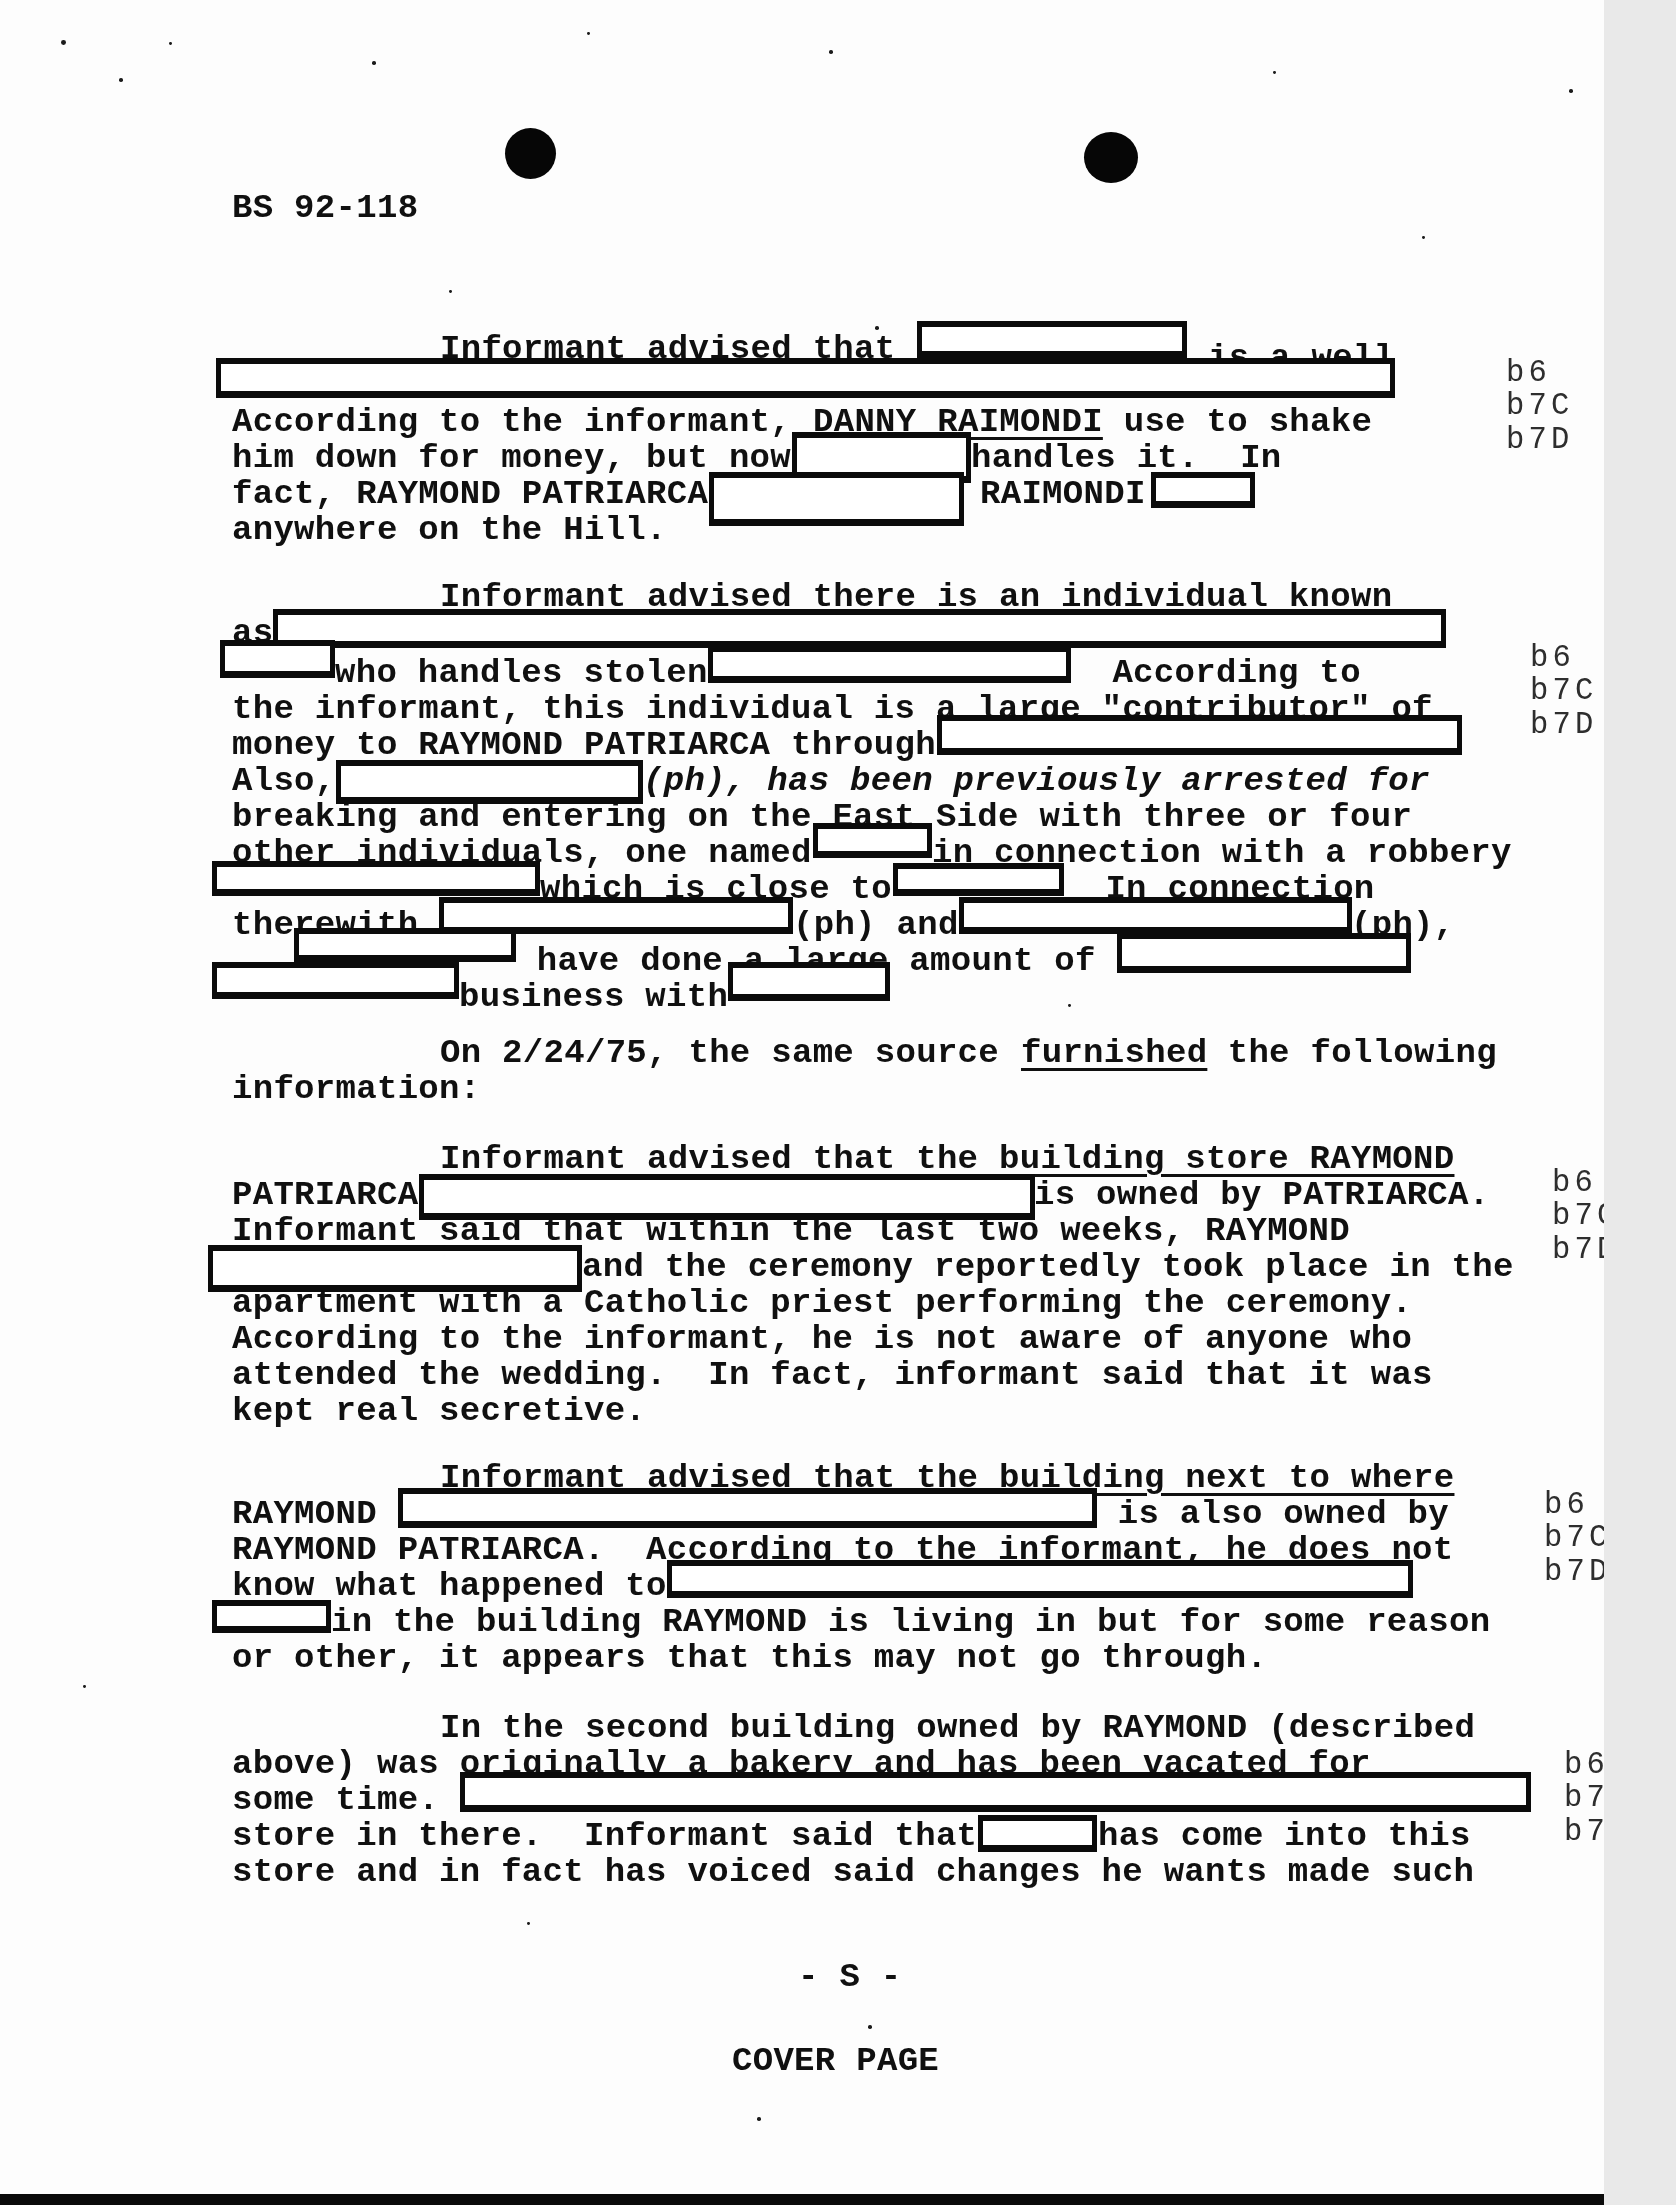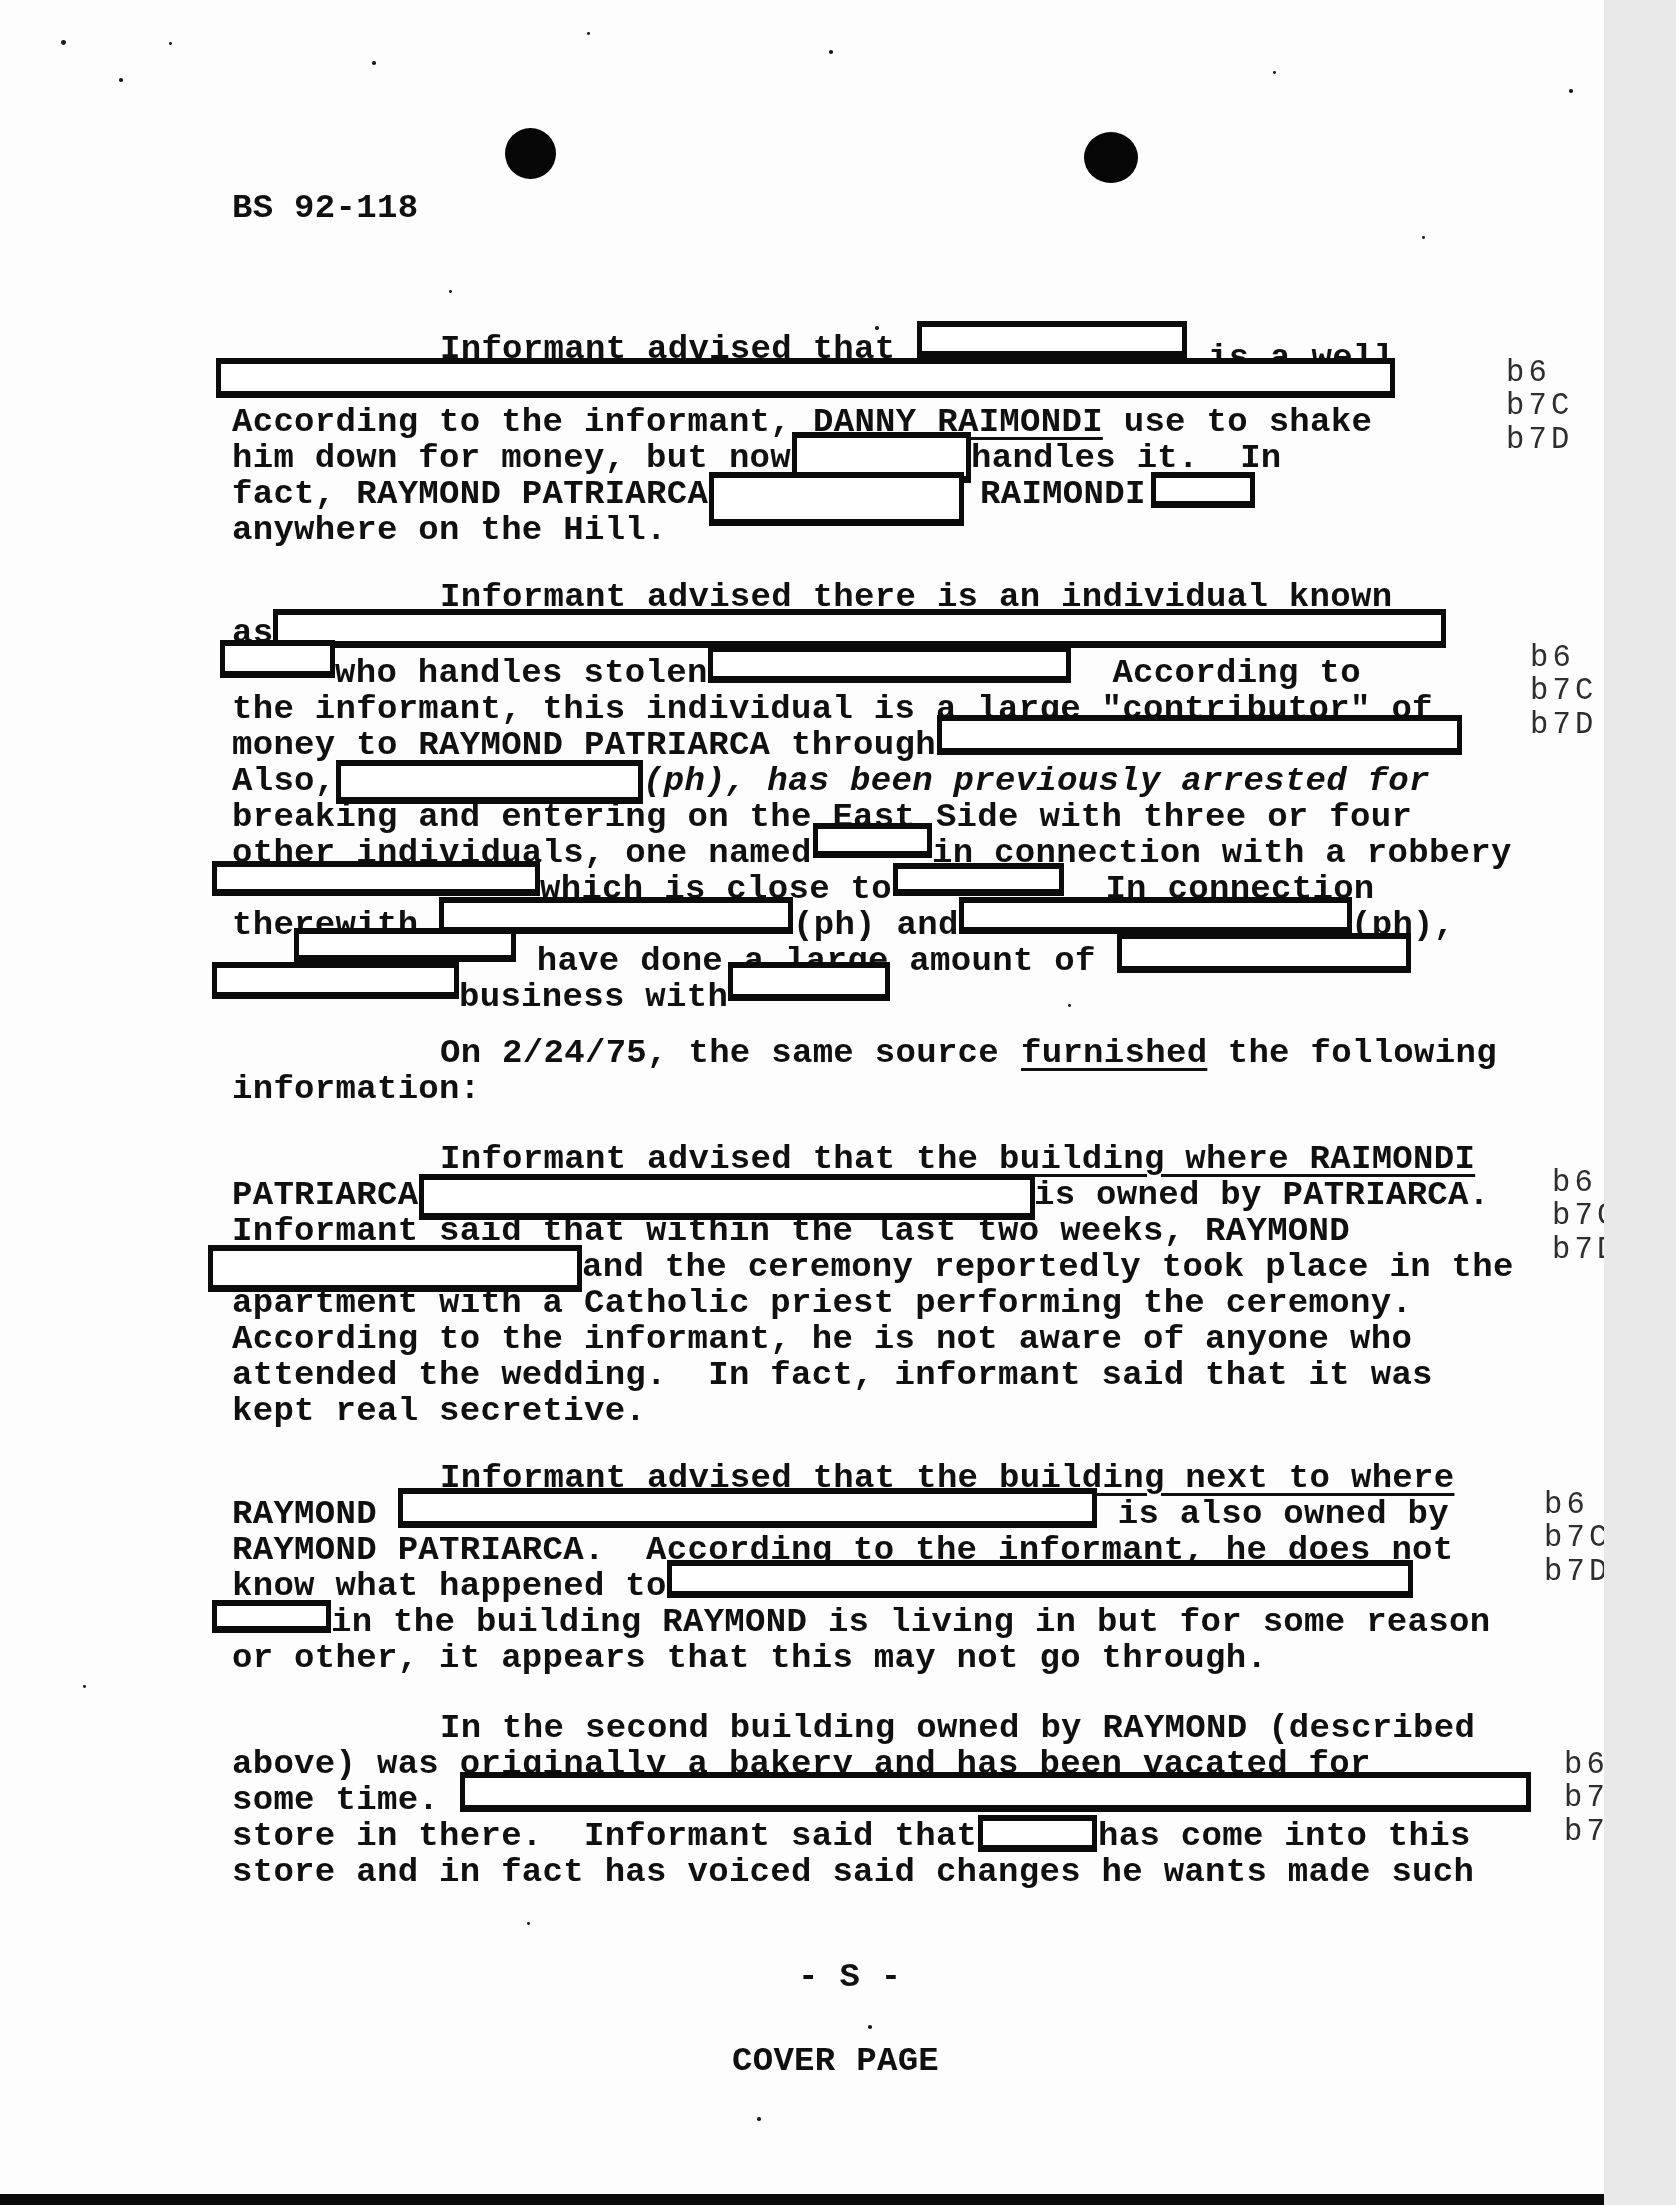--- a/index.html
+++ b/index.html
@@ -126,21 +126,21 @@
       </div>
       <div class="tline" style="left: 440px; top: 1035px;">
         <span class="run" style="left: 0px;">On 2/24/75, the same source </span>
         <span class="run u" style="left: 581px;">furnished</span>
         <span class="run" style="left: 767px;"> the following</span>
       </div>
       <div class="tline" style="left: 232px; top: 1071px;">
         <span class="run" style="left: 0px;">information:</span>
       </div>
       <div class="tline" style="left: 440px; top: 1141px;">
-        <span class="run u" style="left: 0px;">Informant advised that the building where RAIMONDI</span>
+        <span class="run u" style="left: 0px;">Informant advised that the building store RAYMOND</span>
       </div>
       <div class="tline" style="left: 232px; top: 1177px;">
         <span class="run" style="left: 0px;">PATRIARCA</span>
         <div class="rbox" style="left: 187px; top: -2.8px; width: 616px; height: 46px;"></div>
         <span class="run" style="left: 802px;">is owned by PATRIARCA.</span>
       </div>
       <div class="tline" style="left: 232px; top: 1213px;">
         <span class="run" style="left: 0px;">Informant said that within the last two weeks, RAYMOND</span>
       </div>
       <div class="tline" style="left: 208px; top: 1249px;">

